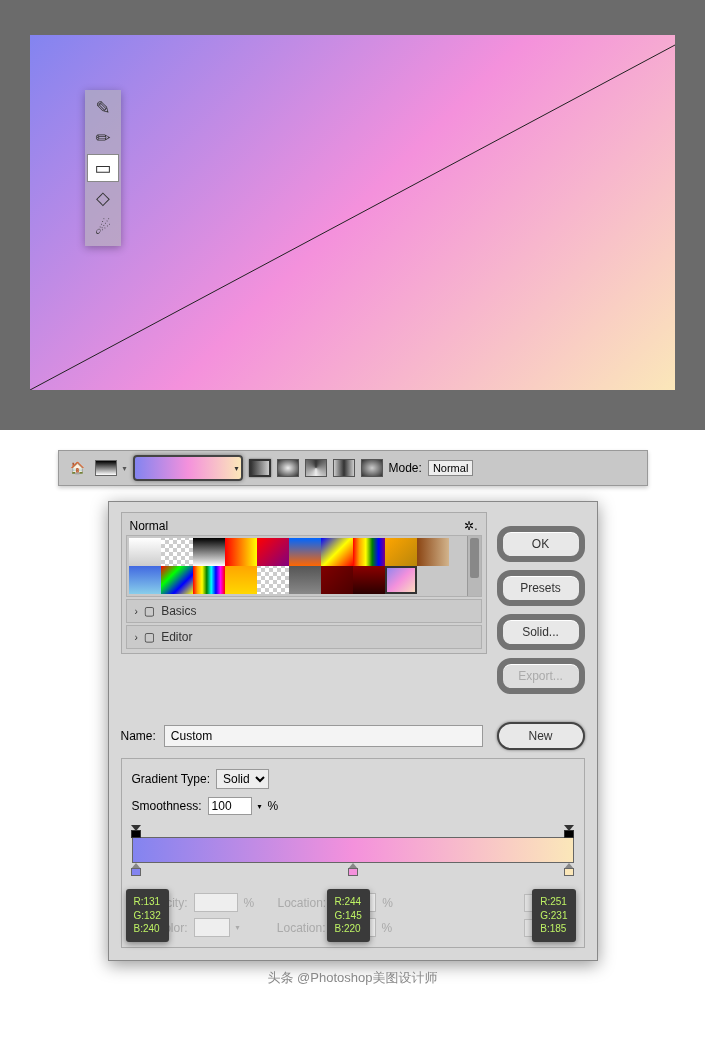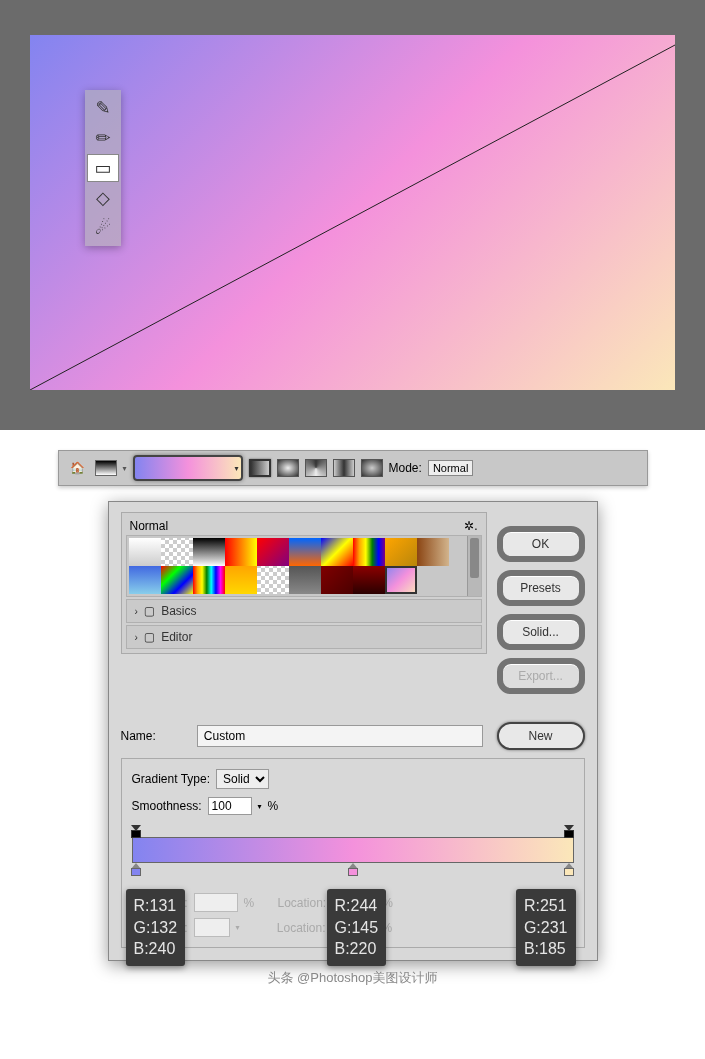--- a/index.html
+++ b/index.html
@@ -46,42 +46,42 @@
 .scrollbar-v { position: absolute; right: 0; top: 0; bottom: 0; width: 14px; background: #b8b8b8; border-left: 1px solid #999; }
 .scrollbar-v .thumb { background: #888; height: 40px; margin: 2px; border-radius: 2px; }
 .preset-folder { display: flex; align-items: center; gap: 6px; padding: 4px 8px; font-size: 12px; color: #333; border: 1px solid #b0b0b0; background: #cacaca; margin-top: 2px; }
 .preset-folder .chev { font-size: 10px; }
 
 .side-btn { border: 6px solid #737373; background: #e8e8e8; border-radius: 14px; padding: 5px 0; font-size: 12px; color: #333; text-align: center; box-shadow: inset 0 1px 0 #fff; }
 .side-btn.disabled { color: #aaa; background: #ddd; }
 .side-btn.highlighted { border: 2px solid #444; box-shadow: 0 0 3px rgba(0,0,0,0.5); }
 
 .name-row { display: flex; align-items: center; gap: 8px; padding: 14px 12px 4px; font-size: 12px; }
-.name-input { flex: 1; border: 1px solid #999; background: #f4f4f4; padding: 3px 6px; font-size: 12px; margin-left: 33px; }
+.name-input { flex: 1; border: 1px solid #999; background: #f4f4f4; padding: 3px 6px; font-size: 12px; }
 
 .gradient-section { border: 1px solid #aaa; margin: 4px 12px 12px; padding: 10px; background: #d8d8d8; position: relative; }
 .gt-row { display: flex; align-items: center; gap: 6px; font-size: 12px; margin-bottom: 8px; }
 .gt-row select { border: 1px solid #999; background: #eee; font-size: 12px; padding: 1px 2px; }
 .gt-row input { width: 44px; border: 1px solid #999; background: #fff; font-size: 12px; padding: 1px 3px; text-align: left; }
 .ramp-wrap { position: relative; margin: 10px 0 18px; }
 .opacity-stops, .color-stops { position: relative; height: 12px; }
 .ramp { height: 26px; background: linear-gradient(90deg, #8384f0 0%, #f491dc 50%, #fbe7b9 100%); border: 1px solid #666; }
 .stop-marker { position: absolute; width: 10px; height: 12px; transform: translateX(-50%); }
 .stop-marker.top::before { content: ''; display: block; width: 0; height: 0; border-left: 5px solid transparent; border-right: 5px solid transparent; border-top: 6px solid #333; margin: 0 auto; }
 .stop-marker.top::after { content: ''; display: block; width: 8px; height: 6px; background: #000; border: 1px solid #333; margin: -1px auto 0; }
 .stop-marker.bottom::before { content: ''; display: block; width: 0; height: 0; border-left: 5px solid transparent; border-right: 5px solid transparent; border-bottom: 6px solid #888; margin: 0 auto; }
 .stop-marker.bottom .chip { display: block; width: 10px; height: 8px; border: 1px solid #666; margin: -1px auto 0; }
 
 .stops-controls { position: relative; font-size: 12px; color: #aaa; }
 .stops-row { display: flex; align-items: center; gap: 6px; margin-top: 6px; }
 .stops-row .label { width: 56px; text-align: right; }
 .stops-row input { width: 44px; border: 1px solid #bbb; background: #eee; padding: 1px; }
 .stops-row .del { border: 1px solid #bbb; background: #e0e0e0; padding: 2px 8px; margin-left: auto; color: #999; font-size: 11px; }
 
-.rgb-tooltip { position: absolute; background: #3a3a3a; color: #e5e5e5; font-size: 16px; padding: 6px 8px; border-radius: 3px; z-index: 10; line-height: 1.35; font-family: monospace; box-shadow: 0 2px 6px rgba(0,0,0,0.4); }
+.rgb-tooltip { position: absolute; background: #3a3a3a; color: #bef264; font-size: 10px; padding: 6px 8px; border-radius: 3px; z-index: 10; line-height: 1.35; font-family: monospace; box-shadow: 0 2px 6px rgba(0,0,0,0.4); }
 
 .watermark { text-align: center; font-size: 13px; color: #888; margin-top: 8px; padding-bottom: 8px; }
 </style>
 </head>
 <body>
 
 <div class="canvas-area">
   <div class="canvas">
     <svg>
         <line x1="0" y1="355" x2="645" y2="10" stroke="#222" stroke-width="1"></line>

